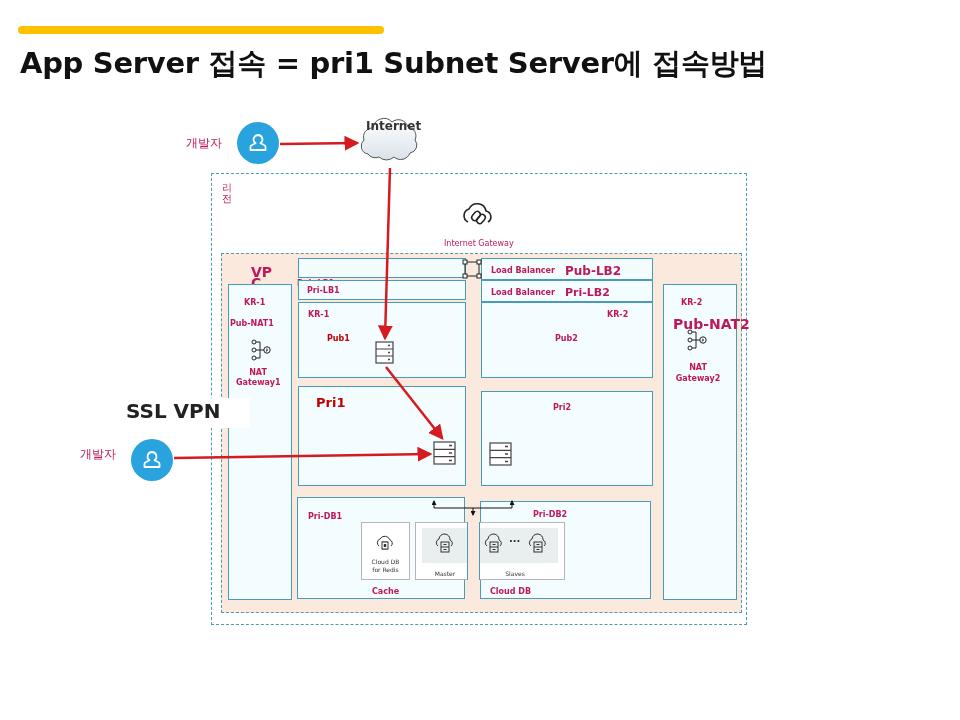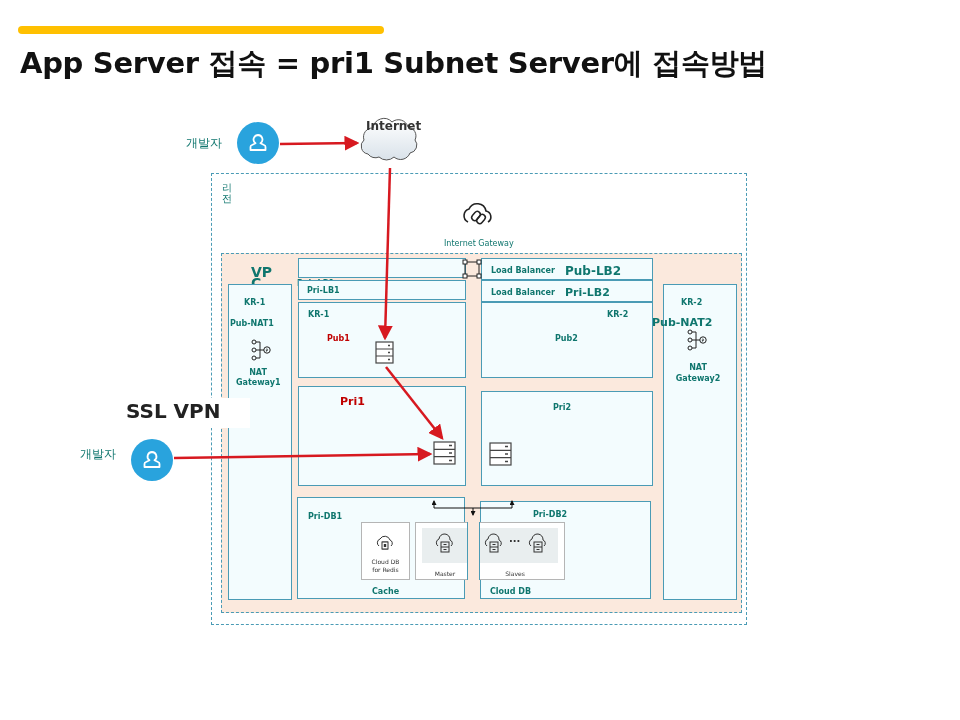--- a/index.html
+++ b/index.html
@@ -1,21 +1,21 @@
 <!DOCTYPE html>
 <html><head>
 <meta charset="utf-8">
 <style>
   html, body { margin:0; padding:0; }
   body { width:960px; height:720px; position:relative; background:#ffffff; overflow:hidden;
          font-family:"DejaVu Sans", "Liberation Sans", sans-serif; color:#111; }
   .abs { position:absolute; }
   .accent-bar { left:18px; top:26px; width:366px; height:8px; border-radius:4px; background:#FFC000; }
   .title { left:20px; top:44px; font-size:29px; font-weight:bold; white-space:nowrap; letter-spacing:-0.3px; }
-  .lbl { position:absolute; font-size:9px; font-weight:bold; color:#0f766e; white-space:nowrap; }
+  .lbl { position:absolute; font-size:9px; font-weight:bold; color:#be185d; white-space:nowrap; }
   .lbl.red { color:#c00000; }
   .region { left:211px; top:173px; width:534px; height:450px; border:1px dashed #4a9bb5; background:#fff; }
   .vpc { left:221px; top:253px; width:519px; height:358px; background:#fbe9dd; border:1px dashed #4a9bb5; }
   .box { position:absolute; border:1px solid #4a9bb5; background:#f3fcfe; box-sizing:border-box; }
   .gray { position:absolute; border:1px solid #b5b5b5; background:transparent; box-sizing:border-box; }
   .graybg { position:absolute; background:#e9eeef; }
   .avatar { position:absolute; width:42px; height:42px; border-radius:50%; background:#29a3dd; display:flex; align-items:center; justify-content:center; }
   .small { position:absolute; font-size:6px; color:#333; text-align:center; white-space:nowrap; }
   svg.overlay { position:absolute; left:0; top:0; pointer-events:none; }
 </style>
@@ -59,21 +59,21 @@
     <text x="15.4" y="13" font-size="4.5" font-family="DejaVu Sans, sans-serif">P</text>
   </svg>
 </div>
 <div class="lbl" style="left:236px;top:368px;font-size:8px;text-align:center;width:44px;line-height:10px;">
   <div>NAT</div>
   <div>Gateway1</div>
 </div>
 
 <div class="box" style="left:663px;top:284px;width:74px;height:316px;"></div>
 <div class="lbl" style="left:681px;top:298px;font-size:8px;">KR-2</div>
-<div class="lbl" style="left:652px;top:316px;font-size:11px;">Pub-NAT2</div>
+<div class="lbl" style="left:673px;top:316px;font-size:14px;">Pub-NAT2</div>
 <div class="abs" style="left:686px;top:329px;width:24px;height:24px;">
   <svg width="24" height="24" viewBox="0 0 24 24">
     <circle cx="4" cy="3" r="2" fill="none" stroke="#222" stroke-width="1"></circle>
     <circle cx="4" cy="11" r="2" fill="none" stroke="#222" stroke-width="1"></circle>
     <circle cx="4" cy="19" r="2" fill="none" stroke="#222" stroke-width="1"></circle>
     <path d="M6 3 H10 V19 H6 M6 11 H14" fill="none" stroke="#222" stroke-width="1"></path>
     <circle cx="17" cy="11" r="3.2" fill="none" stroke="#222" stroke-width="1"></circle>
     <text x="15.4" y="13" font-size="4.5" font-family="DejaVu Sans, sans-serif">P</text>
   </svg>
 </div>
@@ -106,21 +106,21 @@
 
 <div class="box" style="left:298px;top:302px;width:168px;height:76px;"></div>
 <div class="lbl" style="left:308px;top:310px;font-size:8px;">KR-1</div>
 <div class="lbl red" style="left:327px;top:334px;font-size:8px;">Pub1</div>
 
 <div class="box" style="left:481px;top:302px;width:172px;height:76px;"></div>
 <div class="lbl" style="left:555px;top:314px;font-size:8px;margin-top:20px;">Pub2</div>
 <div class="lbl" style="left:607px;top:310px;font-size:8px;">KR-2</div>
 
 <div class="box" style="left:298px;top:386px;width:168px;height:100px;"></div>
-<div class="lbl red" style="left:340px;top:395px;font-size:11px;text-align:center;">Pri1</div>
+<div class="lbl red" style="left:316px;top:395px;font-size:13px;text-align:center;">Pri1</div>
 
 <div class="box" style="left:481px;top:391px;width:172px;height:95px;"></div>
 <div class="lbl" style="left:553px;top:403px;font-size:8px;">Pri2</div>
 
 <div class="box" style="left:297px;top:497px;width:168px;height:102px;"></div>
 <div class="lbl" style="left:308px;top:512px;font-size:8px;">Pri-DB1</div>
 <div class="lbl" style="left:372px;top:587px;font-size:8px;">Cache</div>
 
 <div class="box" style="left:480px;top:501px;width:171px;height:98px;"></div>
 <div class="lbl" style="left:533px;top:510px;font-size:8px;">Pri-DB2</div>

